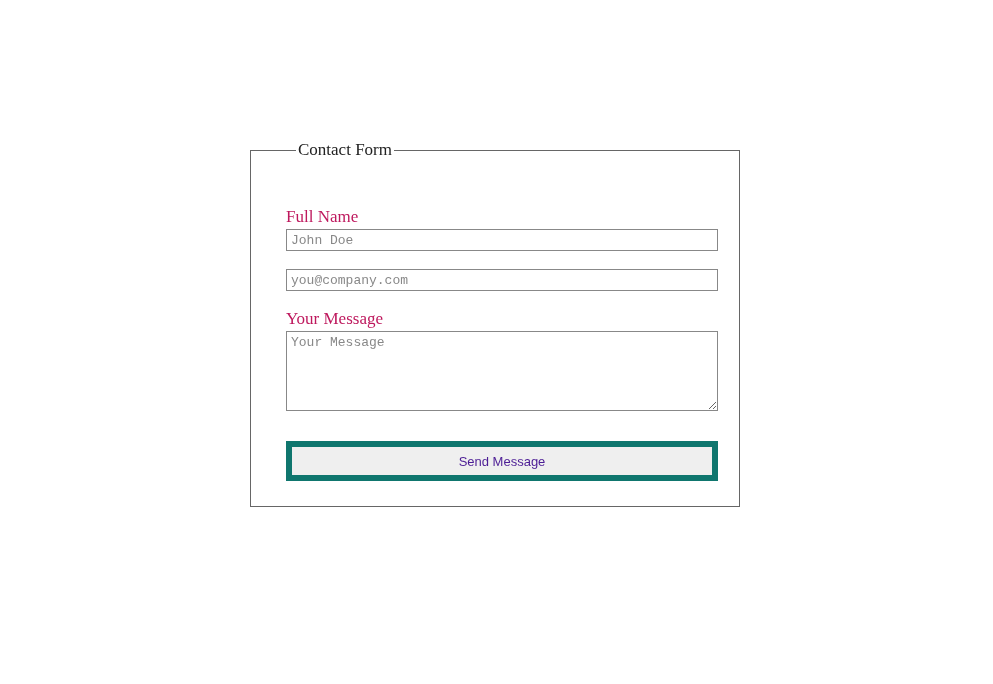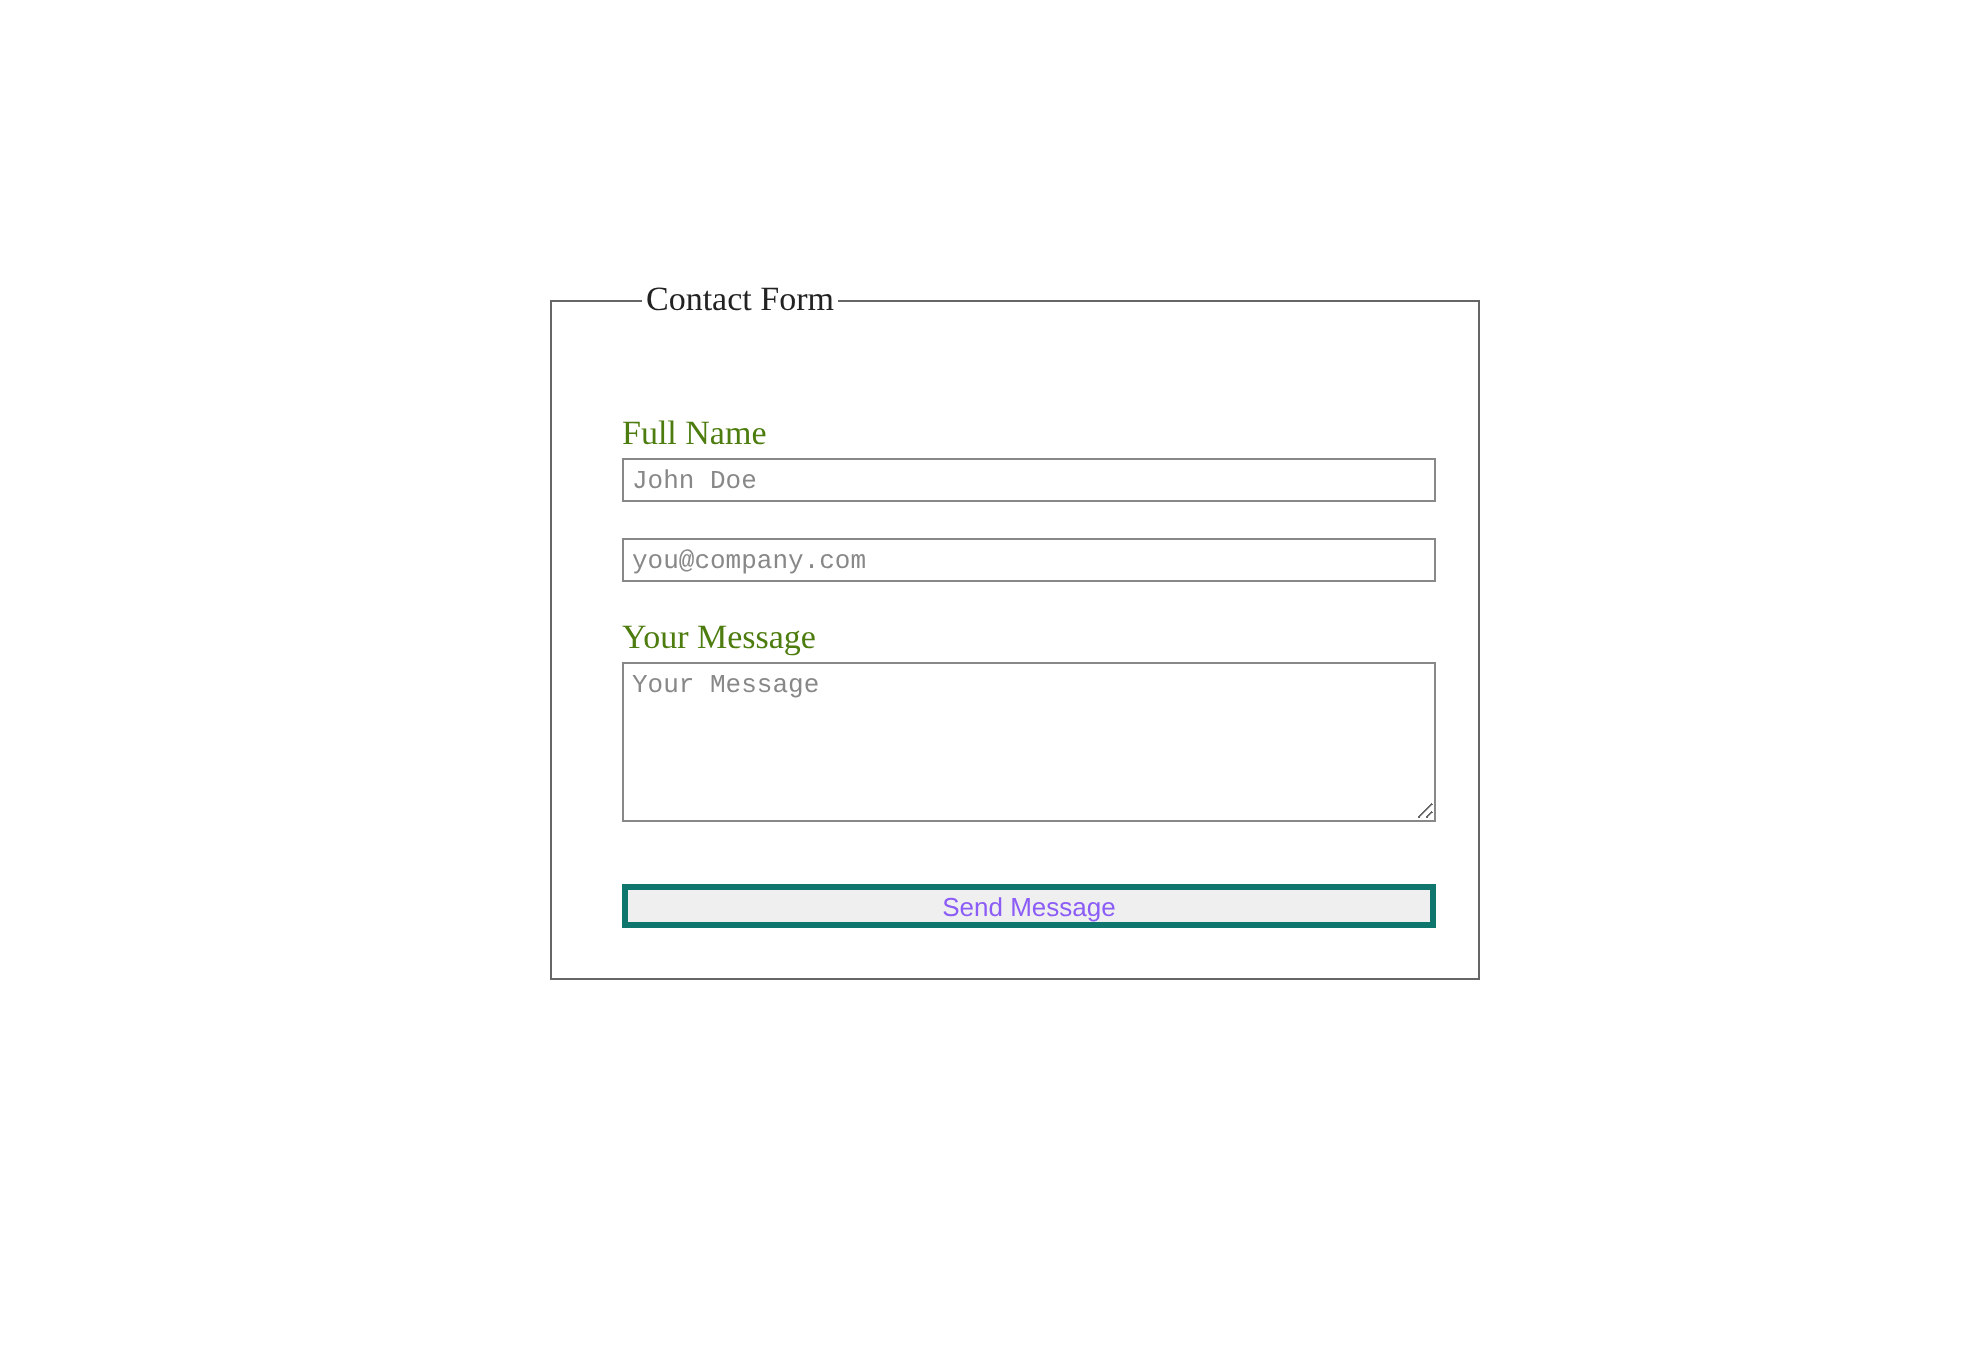--- a/index.html
+++ b/index.html
@@ -16,38 +16,37 @@
     }
     .form-container {
       position: absolute;
       left: 250px;
       top: 140px;
       width: 490px;
     }
     fieldset {
       border: 1px solid #666;
       padding: 25px 21px 25px 35px;
-      margin-left: 25px;
     }
     legend {
       font-size: 17px;
       color: #222;
       padding: 0 2px;
       margin-left: 10px;
     }
     .field-group {
       margin-top: 18px;
     }
     .field-group:first-of-type {
       margin-top: 22px;
     }
     label {
       display: block;
       font-size: 17px;
-      color: #4d7c0f;
+      color: #be185d;
       margin-bottom: 2px;
     }
     input[type="text"] {
       width: 100%;
       height: 22px;
       border: 1px solid #888;
       font-family: Liberation Mono, monospace;
       font-size: 13px;
       color: #333;
       padding: 0 4px;
@@ -69,26 +68,26 @@
     }
     textarea::placeholder {
       color: #888;
       font-family: "Courier New", Courier, monospace;
     }
     .submit-row {
       margin-top: 26px;
     }
     button {
       width: 100%;
-      height: 22px;
+      height: 40px;
       background: #efefef;
-      border: 3px solid #0f766e;
+      border: 6px solid #0f766e;
       font-family: Arial, Helvetica, sans-serif;
       font-size: 13px;
-      color: #8b5cf6;
+      color: #4c1d95;
       cursor: pointer;
       text-align: center;
     }
   </style>
 </head>
 <body>
 
 <div class="form-container">
   <fieldset>
     <legend>Contact Form</legend>

